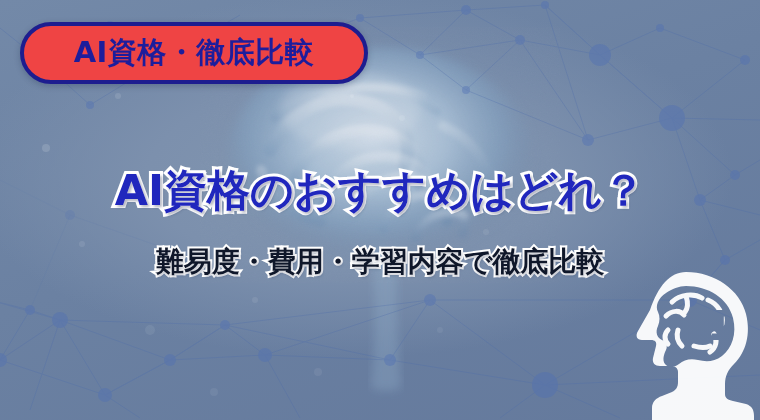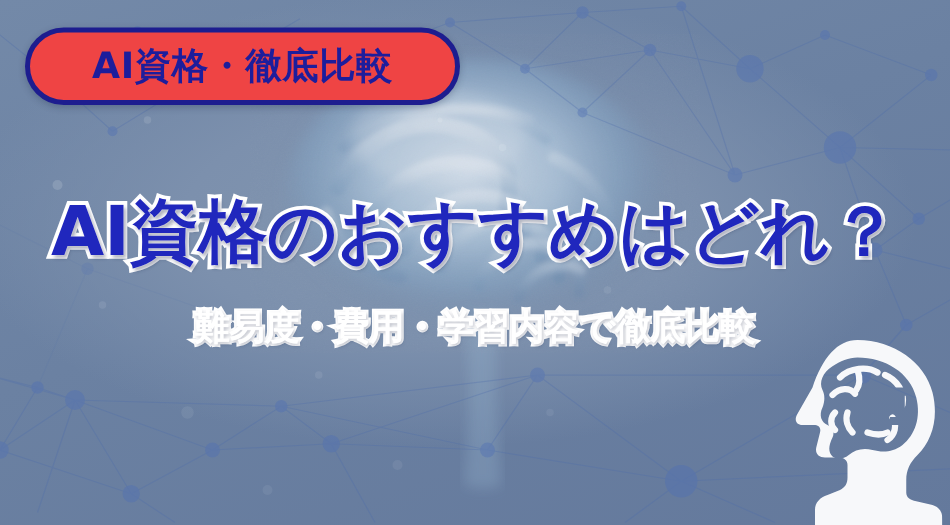--- a/index.html
+++ b/index.html
@@ -74,41 +74,42 @@
   .headline-wrap {
     position: absolute;
     left: 0;
     right: 0;
     top: 156px;
     text-align: center;
   }
   .headline {
     display: inline-block;
     color: #2027bd;
-    font-size: 55px;
+    font-size: 43px;
     font-weight: 700;
     line-height: 1.06;
     letter-spacing: 0px;
     white-space: nowrap;
     -webkit-text-stroke: 6px #ffffff;
     paint-order: stroke fill;
     text-shadow:
       0 0 1px #ffffff,
       2px 2px 3px rgba(25,35,70,0.35);
+    margin-top: 12px;
   }
   .subheadline-wrap {
     position: absolute;
     left: 0;
     right: 0;
     top: 247px;
     text-align: center;
   }
   .subheadline {
     display: inline-block;
-    color: #ffffff;
+    color: #0f172a;
     font-size: 28px;
     font-weight: 700;
     line-height: 1.1;
     white-space: nowrap;
     -webkit-text-stroke: 4px #ffffff;
     paint-order: stroke fill;
     text-shadow:
       0 0 1px #ffffff,
       1px 2px 3px rgba(25,35,70,0.30);
   }

